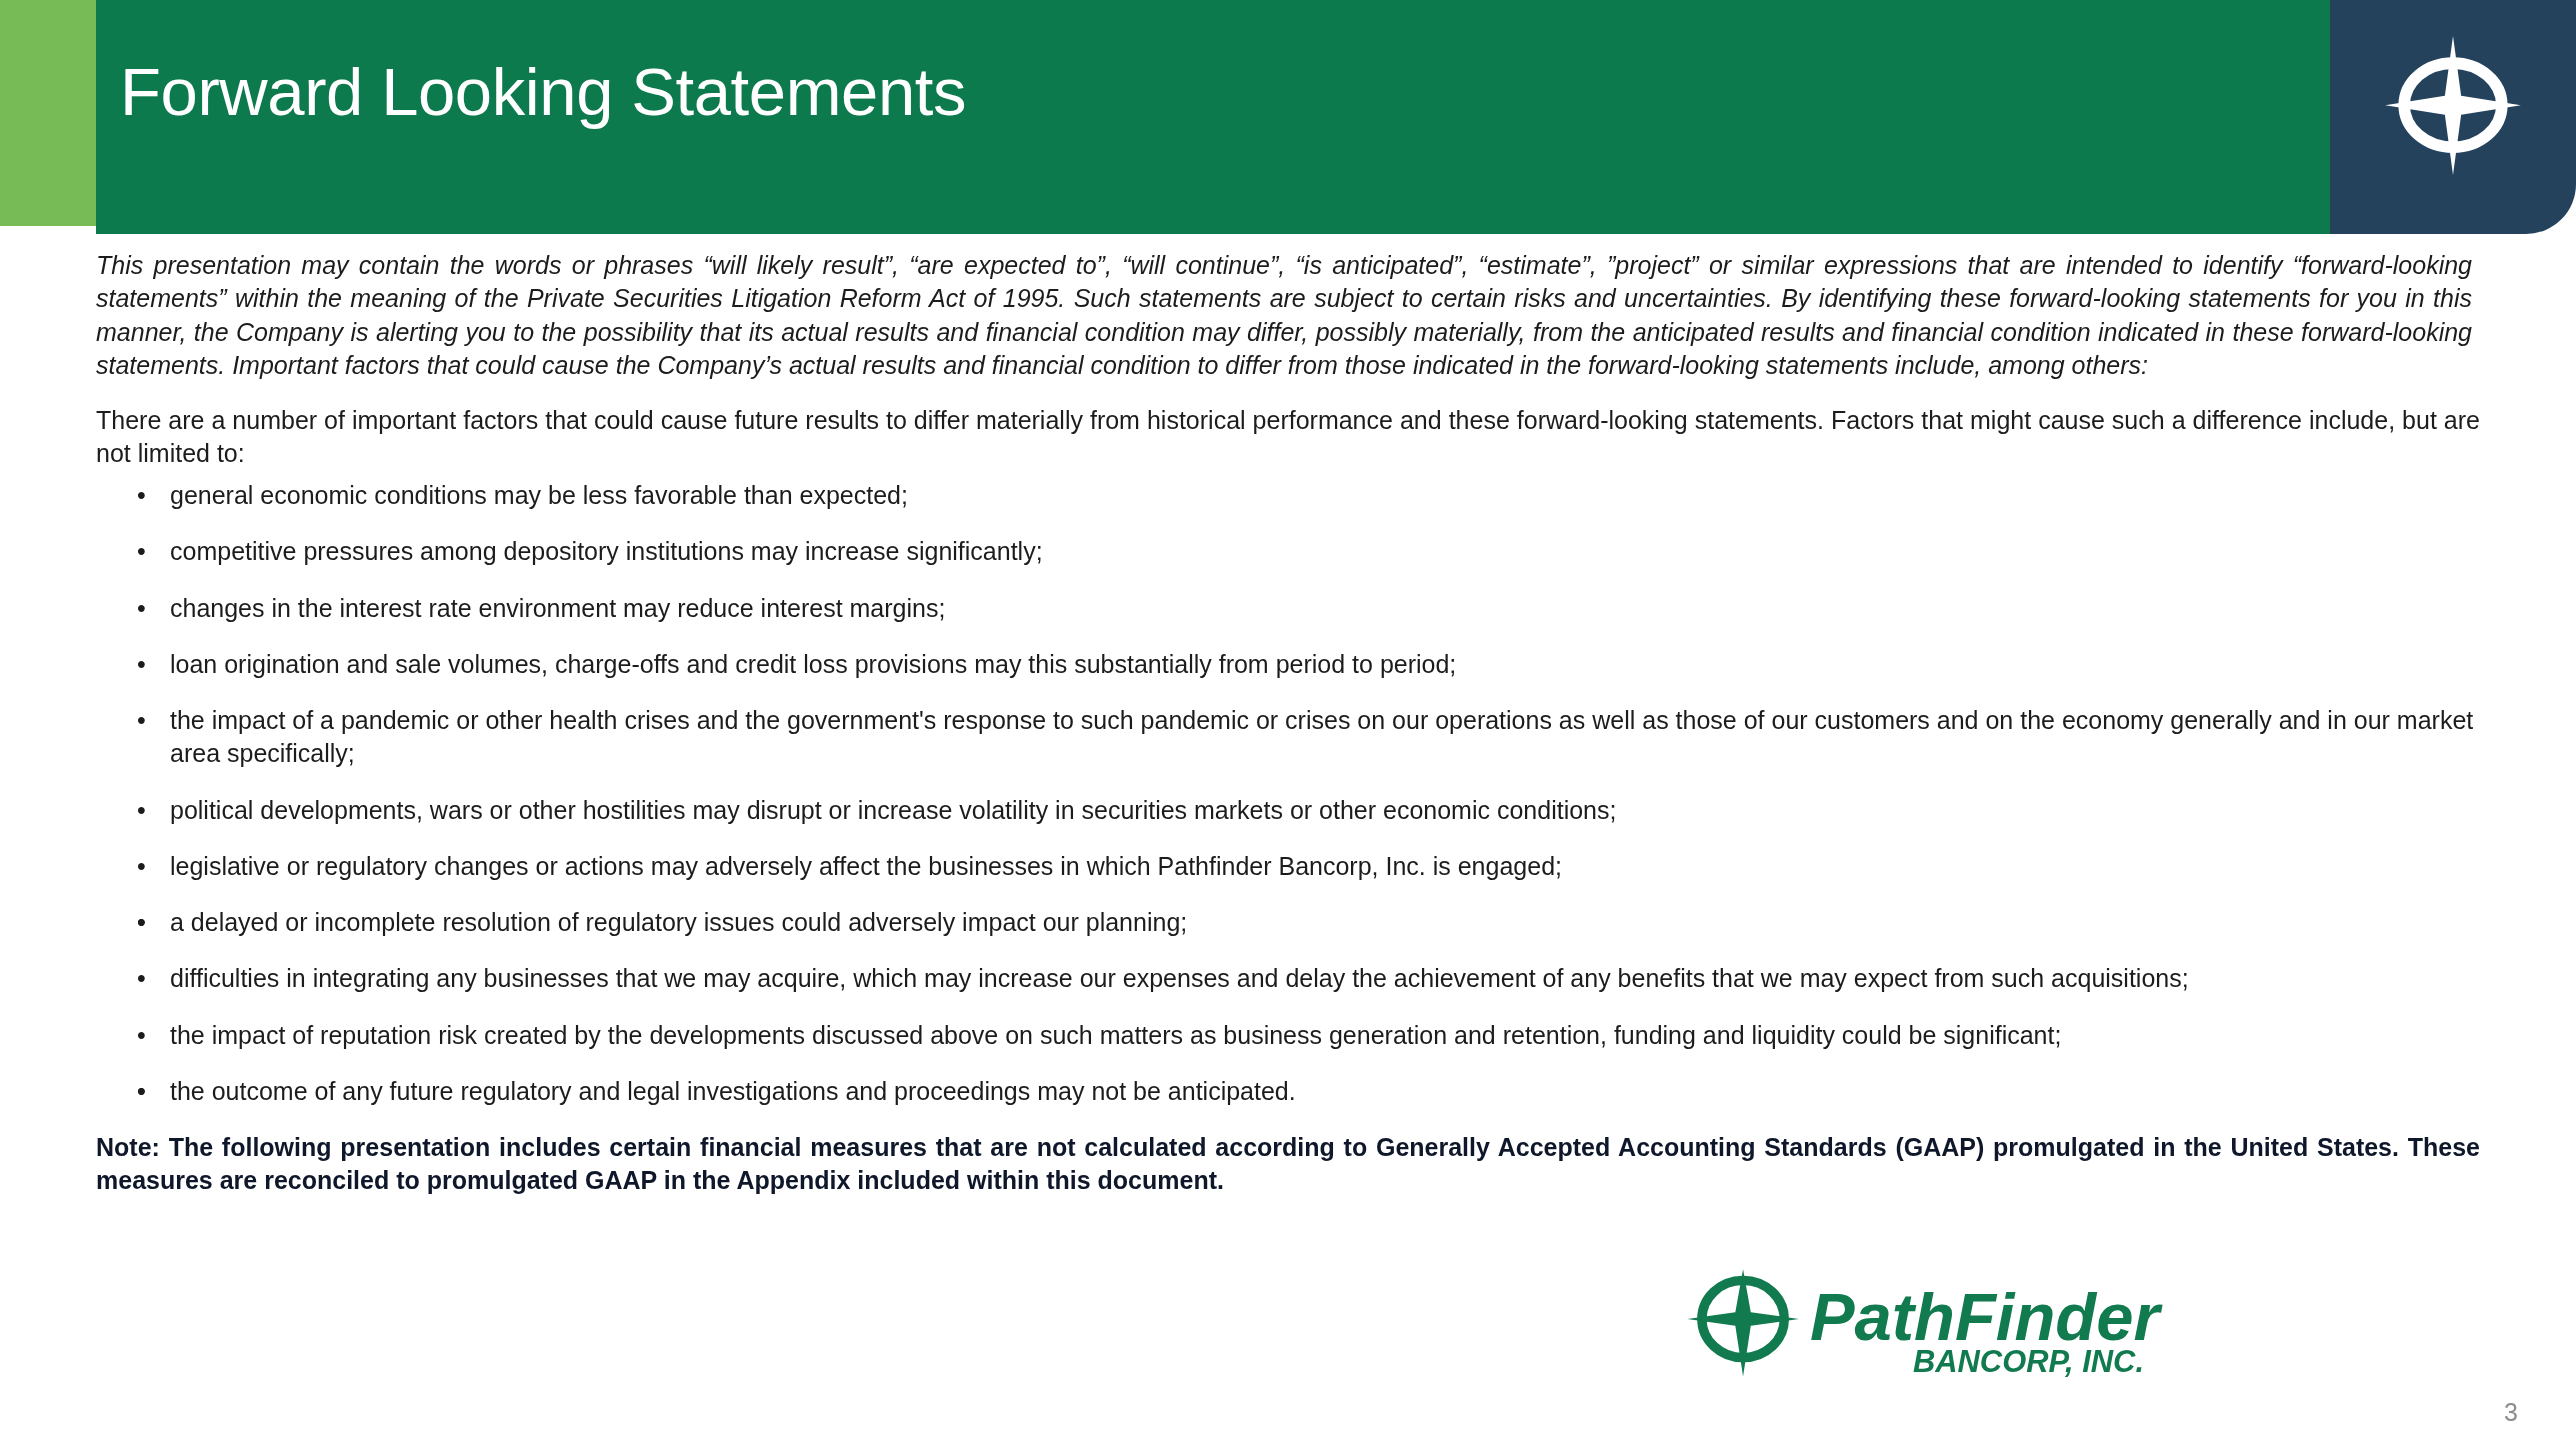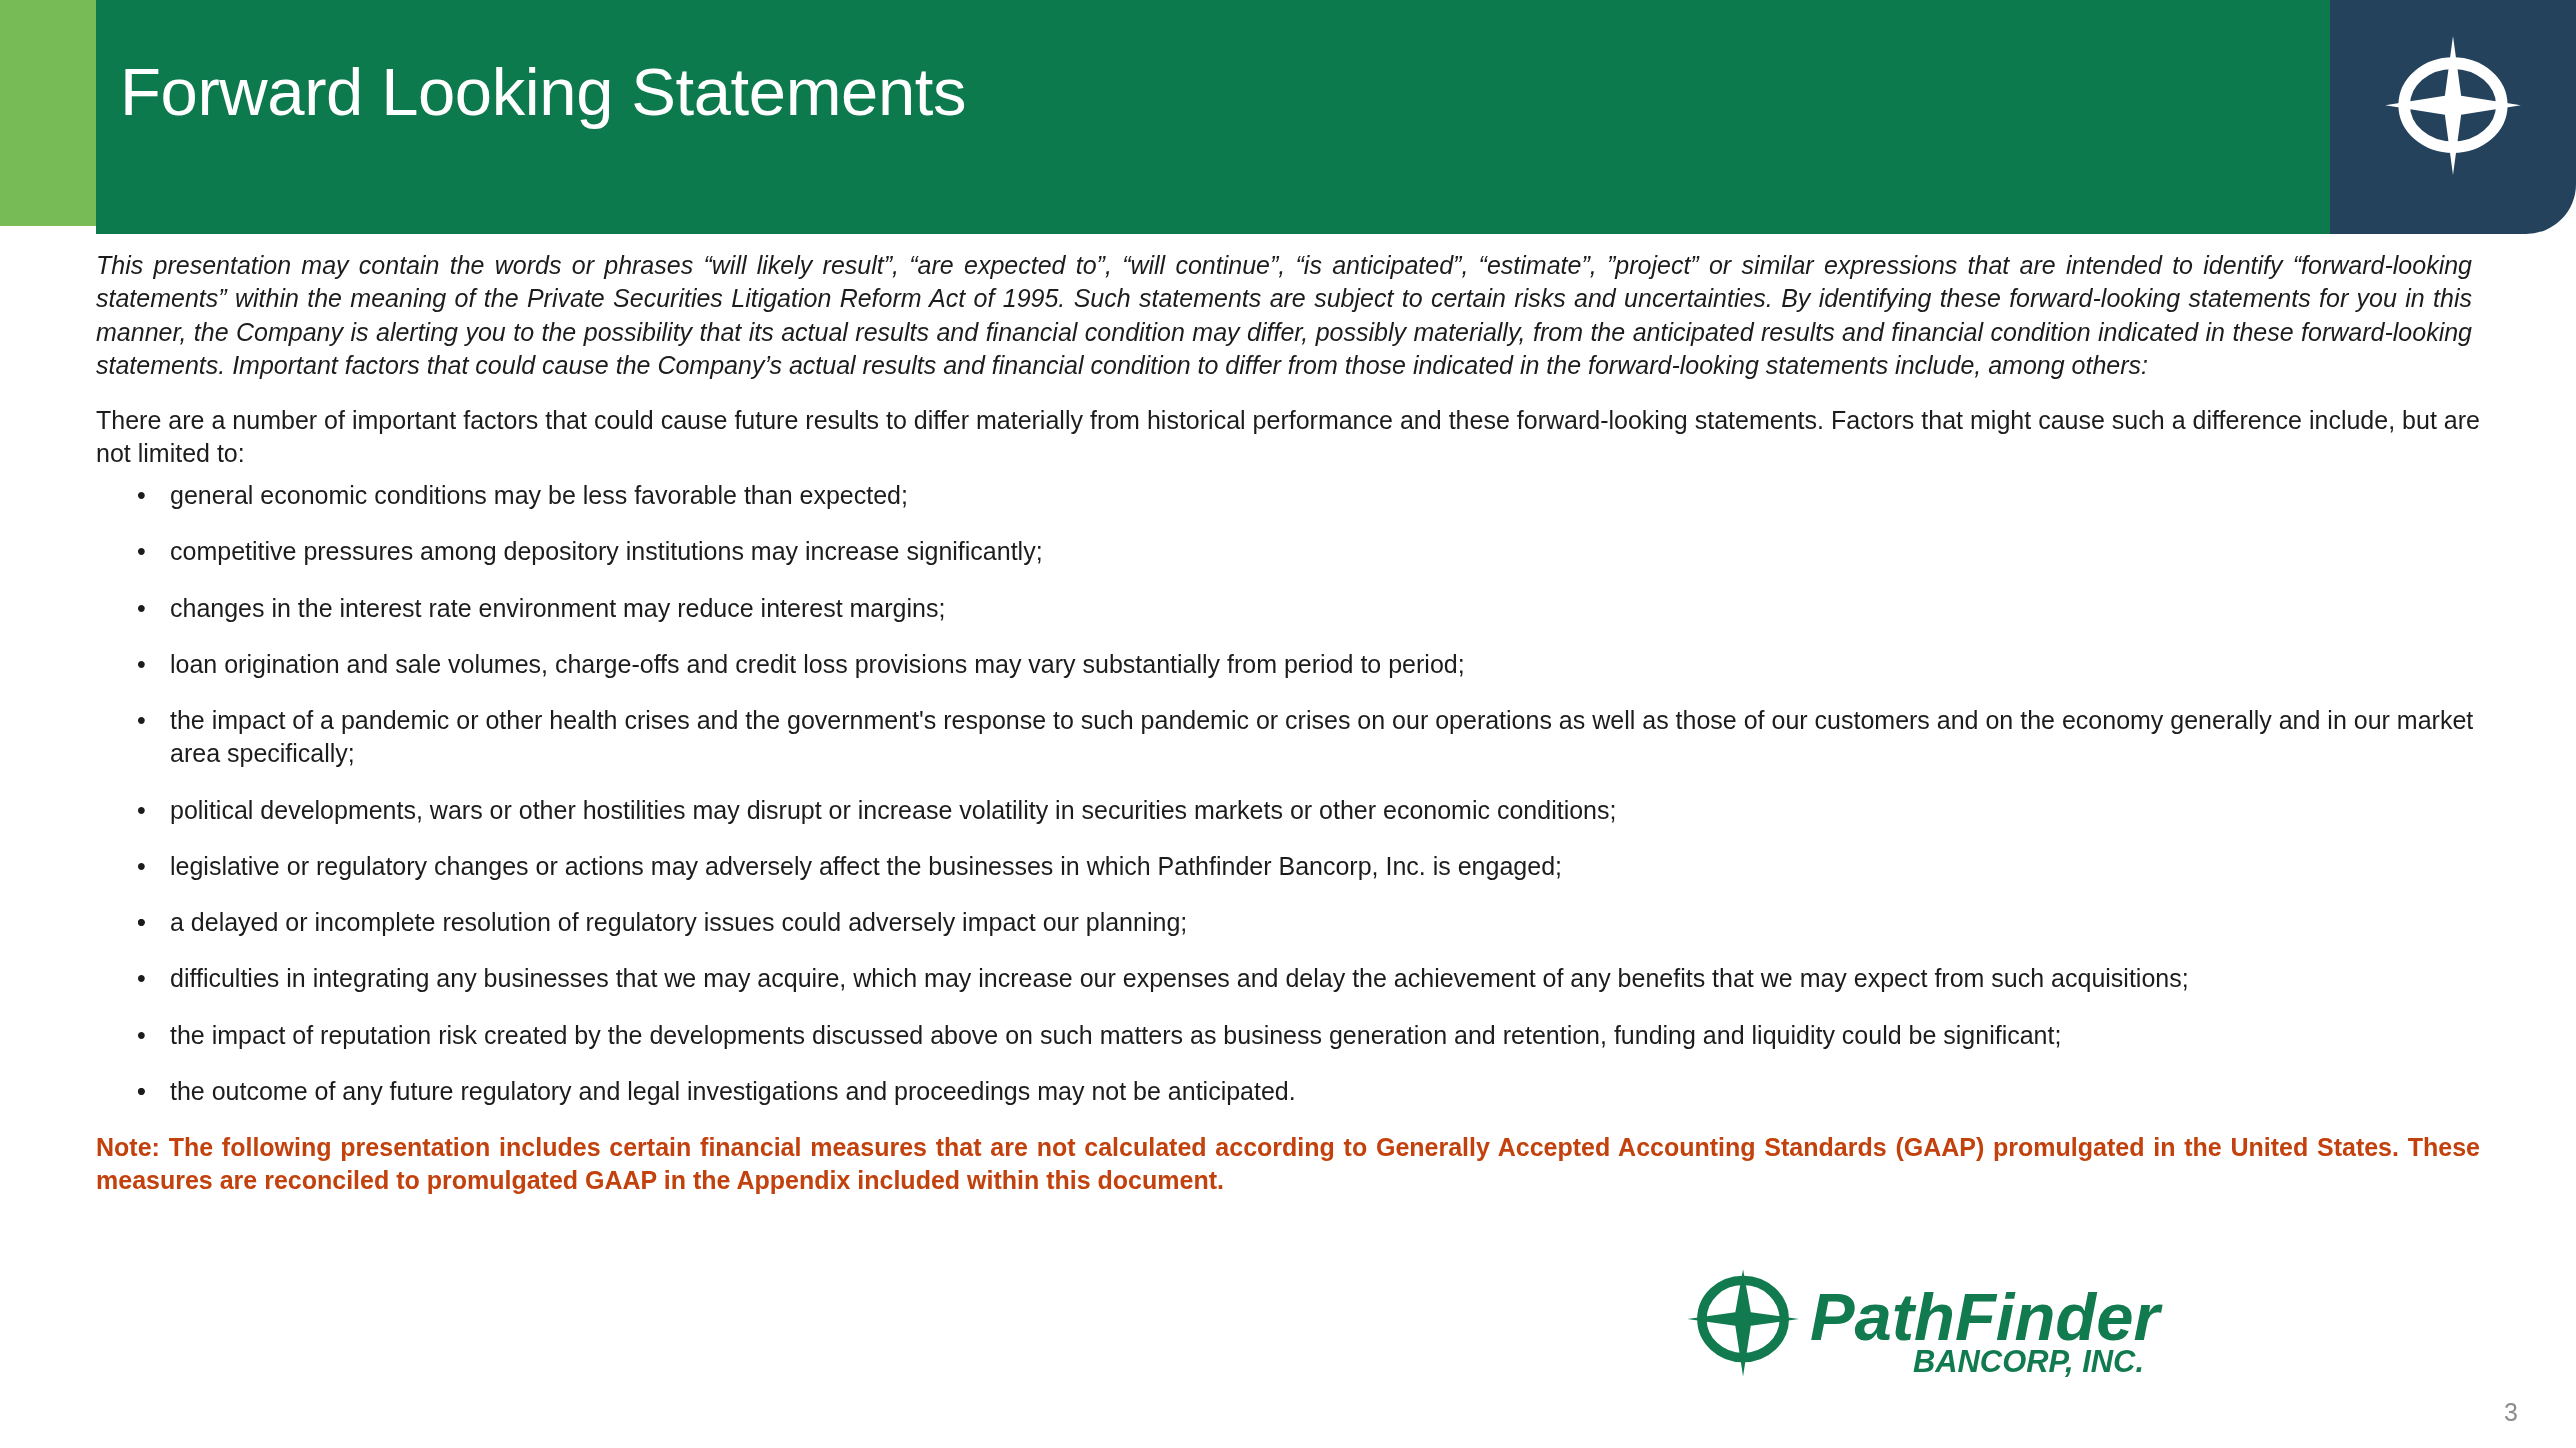--- a/index.html
+++ b/index.html
@@ -113,21 +113,21 @@
     line-height: 1.33;
     color: #1c1c1c;
   }
 
   #note-paragraph {
     margin: 13.7px 0 0 0;
     font-weight: bold;
     font-size: 25px;
     line-height: 1.33;
     text-align: justify;
-    color: #c2410c;
+    color: #0f172a;
     width: 2384px;
   }
 
   
   #footer-logo {
     position: absolute;
     left: 1683px;
     top: 1269px;
     width: 532px;
     height: 112px;
@@ -175,21 +175,21 @@
     <li>
       <span class="bullet-glyph">•</span>
       <span>competitive pressures among depository institutions may increase significantly;</span>
     </li>
     <li>
       <span class="bullet-glyph">•</span>
       <span>changes in the interest rate environment may reduce interest margins;</span>
     </li>
     <li>
       <span class="bullet-glyph">•</span>
-      <span>loan origination and sale volumes, charge-offs and credit loss provisions may vary substantially from period to period;</span>
+      <span>loan origination and sale volumes, charge-offs and credit loss provisions may this substantially from period to period;</span>
     </li>
     <li>
       <span class="bullet-glyph">•</span>
       <span>the impact of a pandemic or other health crises and the government's response to such pandemic or crises on our operations as well as those of our customers and on the economy generally and in our market area specifically;</span>
     </li>
     <li>
       <span class="bullet-glyph">•</span>
       <span>political developments, wars or other hostilities may disrupt or increase volatility in securities markets or other economic conditions;</span>
     </li>
     <li>

